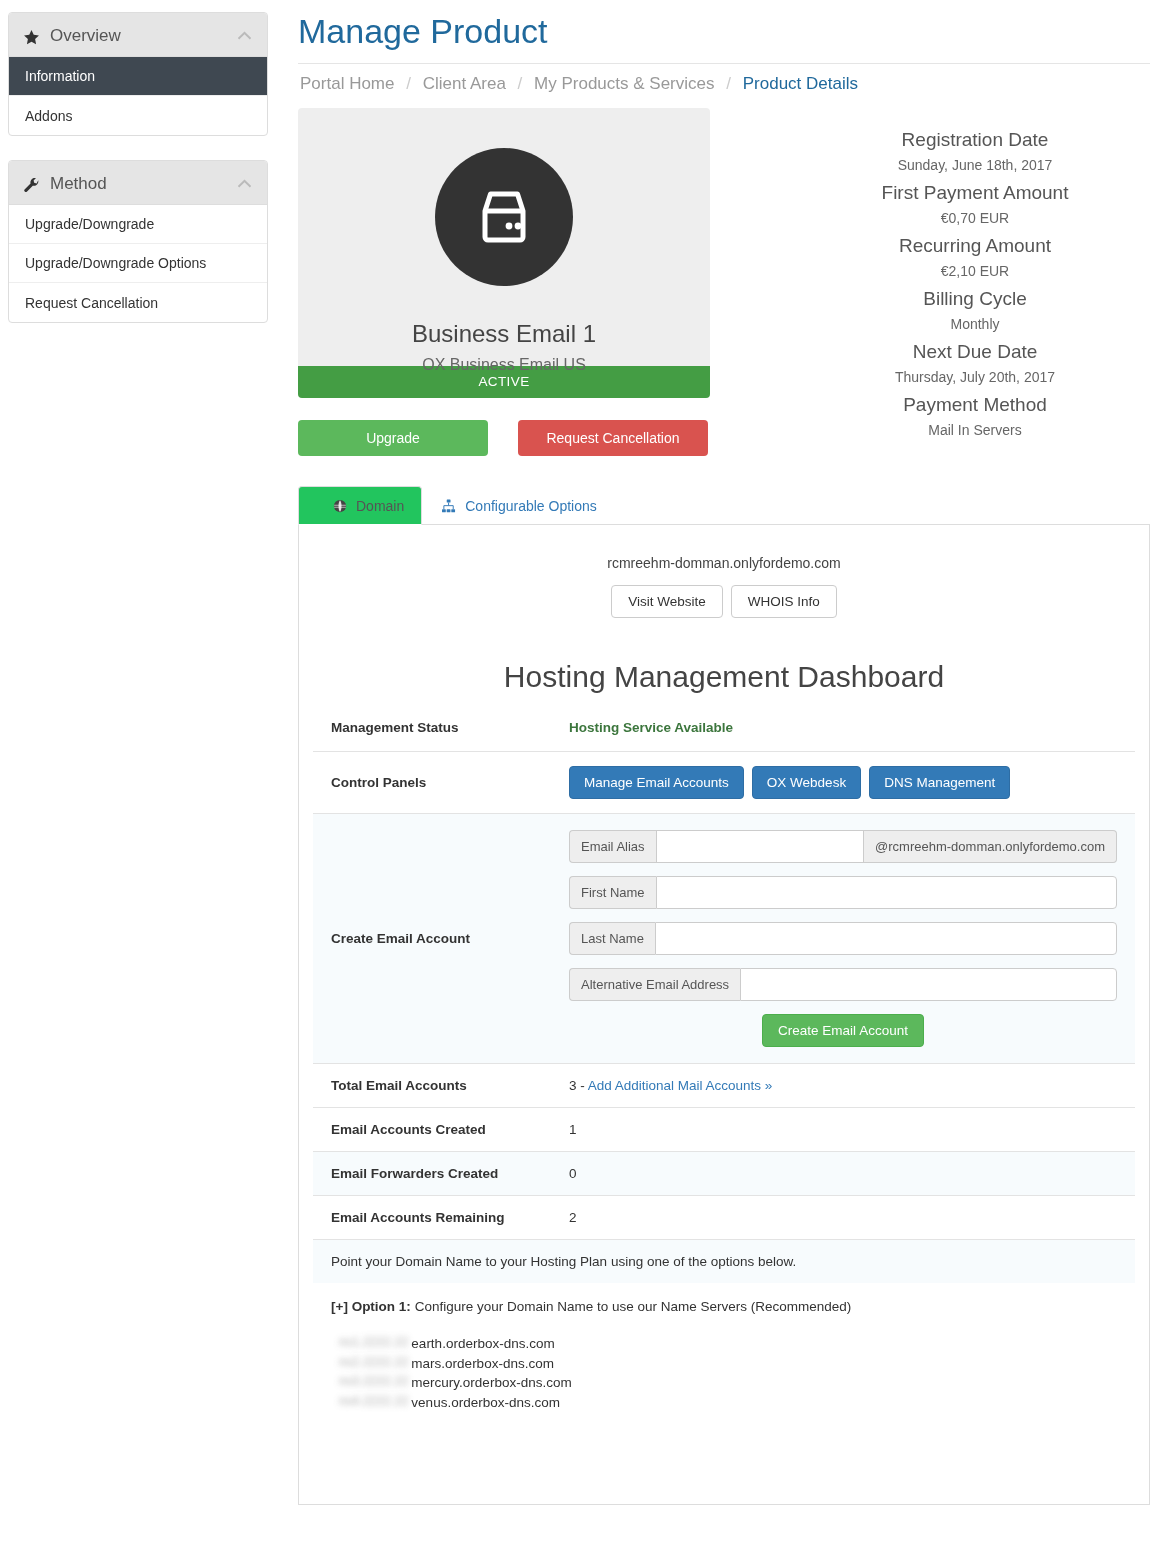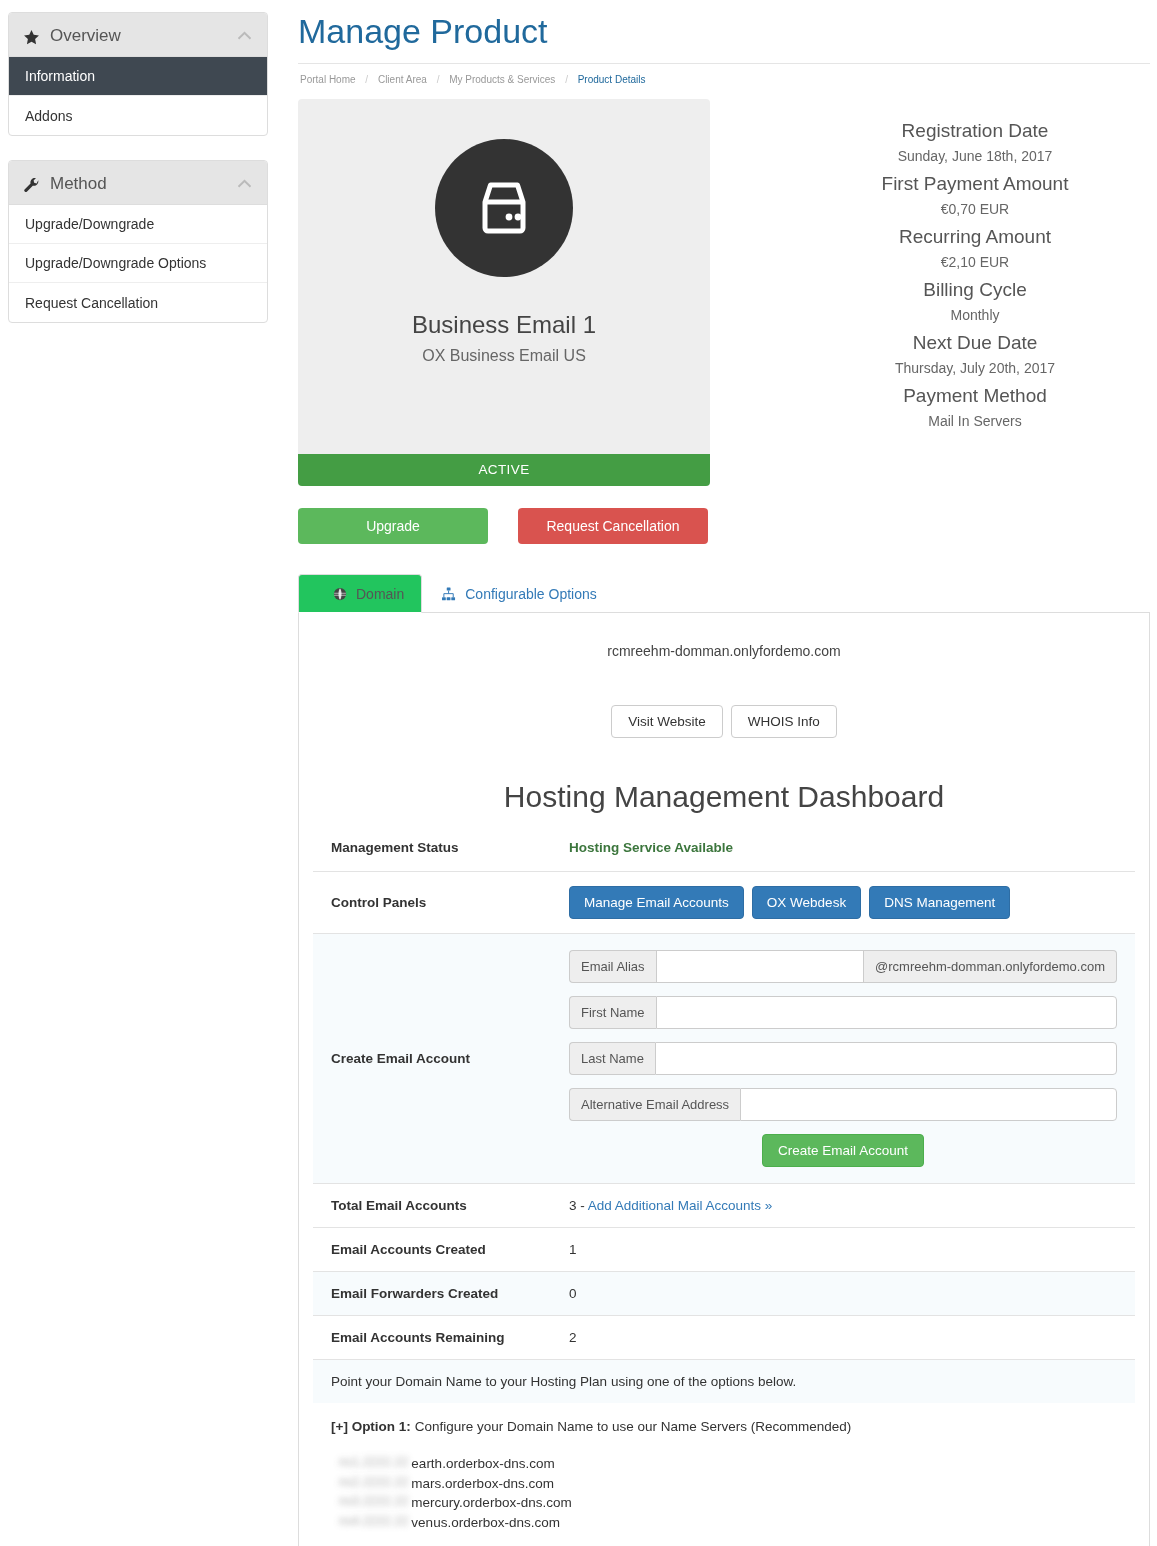--- a/index.html
+++ b/index.html
@@ -37,32 +37,32 @@
   .ico svg { display: block; }
 
   
   .main { position: absolute; left: 298px; top: 0; width: 852px; }
   h1.page-title {
     font-size: 34px; font-weight: 400; color: #20699c;
     margin: 12px 0 12px 0; letter-spacing: 0px;
   }
   .bc-sep { border-top: 1px solid #e5e5e5; }
   .breadcrumb {
-    font-size: 10px; color: #999; padding: 10px 0 14px 2px;
+    font-size: 17px; color: #999; padding: 10px 0 14px 2px;
   }
   .breadcrumb a { color: #999; text-decoration: none; }
   .breadcrumb .sep { color: #ccc; margin: 0 7px; }
   .breadcrumb .cur { color: #20699c; }
 
   
   .top-row { display: flex; }
   .prod-col { width: 412px; }
   .prod-card {
     background: #eeeeee; border-radius: 4px 4px 0 0;
-    padding: 40px 0 24px 0; text-align: center; height: 355px;
+    padding: 40px 0 24px 0; text-align: center; height: 258px;
   }
   .disc {
     width: 138px; height: 138px; border-radius: 50%; background: #333333;
     margin: 0 auto 34px auto; display: flex; align-items: center; justify-content: center;
   }
   .prod-name { font-size: 24px; color: #444; font-weight: 400; margin-bottom: 8px; }
   .prod-sub { font-size: 16px; color: #666; font-weight: 400; }
   .status-bar {
     background: #449d44; color: #fff; text-align: center;
     padding: 8px 0; font-size: 13.5px; border-radius: 0 0 4px 4px;
@@ -96,21 +96,20 @@
     border: 1px solid #ddd; border-top: none; padding: 22px 0 26px 0;
     background: #fff; min-height: 980px;
   }
 
   .domain-name { text-align: center; font-size: 14px; color: #444; margin: 8px 0 14px 0; }
   .dbtns { display: flex; justify-content: center; gap: 8px; }
   .obtn {
     background: #fff; border: 1px solid #ccc; border-radius: 4px;
     padding: 8px 16px; font-size: 13.5px; color: #333; cursor: pointer;
     font-family: inherit;
-    margin-top: 32px;
   }
 
   h2.dash-title {
     text-align: center; font-size: 30px; font-weight: 400; color: #444;
     margin: 42px 0 0 0;
   }
 
   .grid { margin-top: 26px; padding: 0 14px; }
   .grow {
     display: flex; align-items: center;

